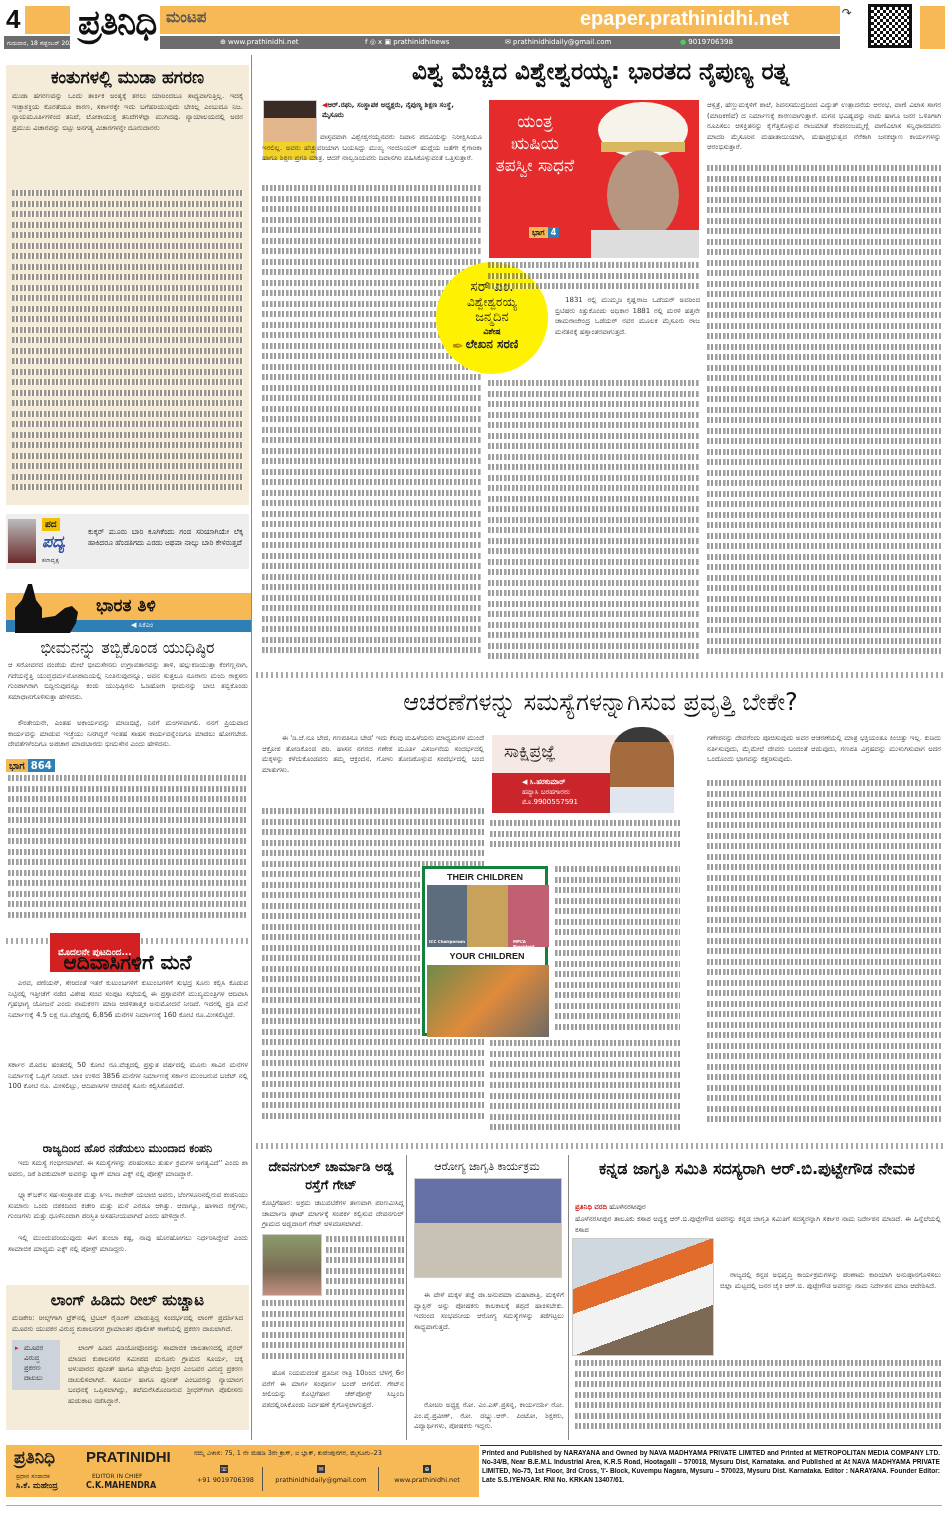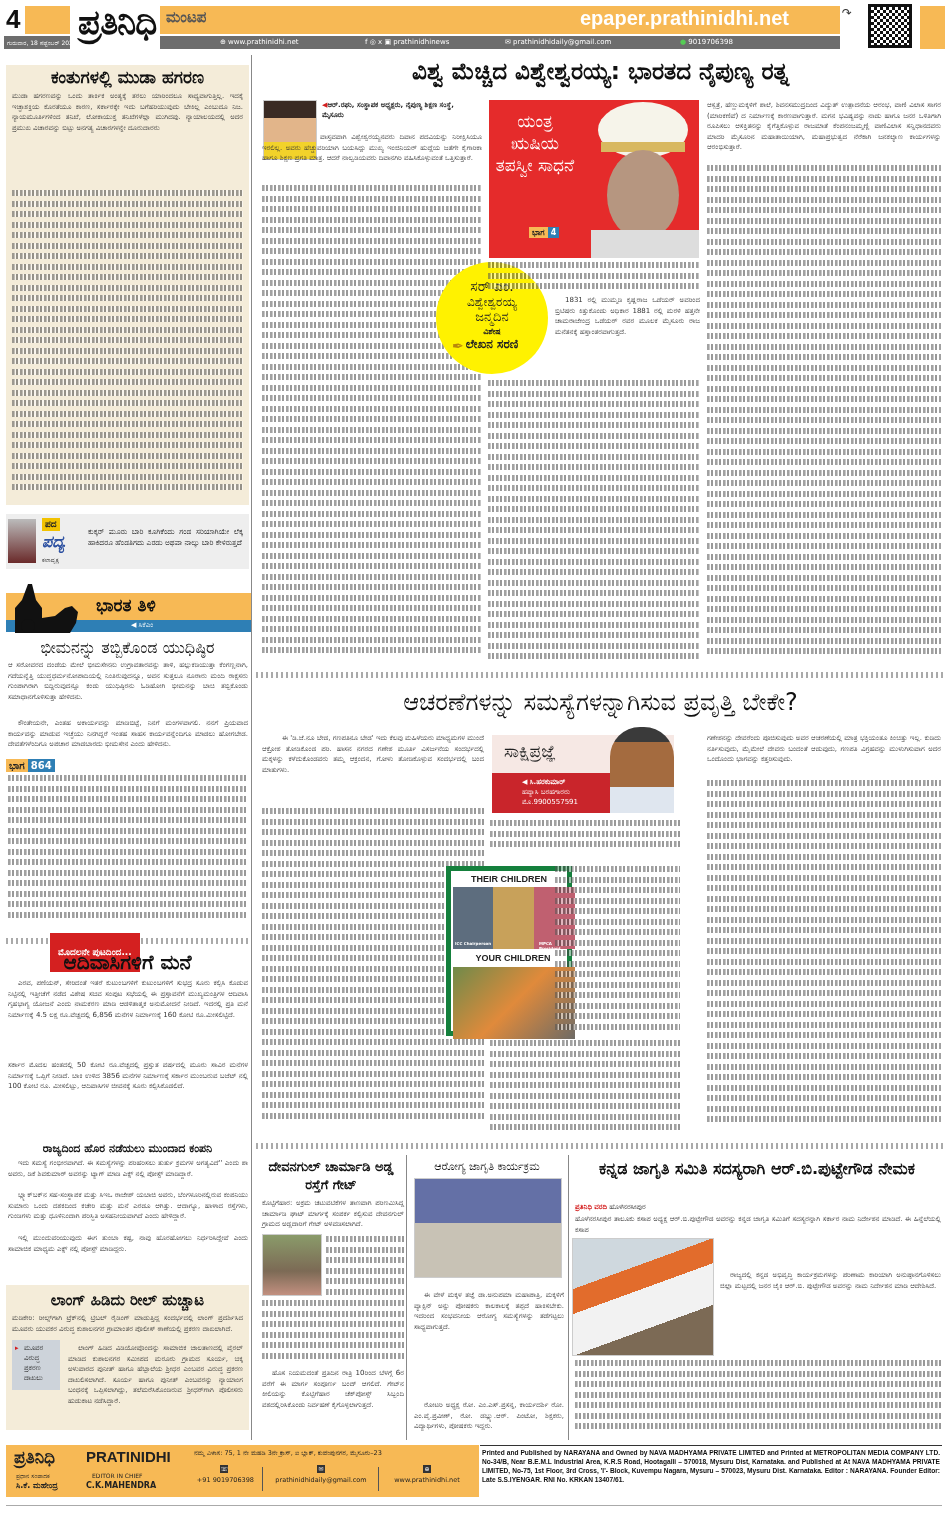--- a/index.html
+++ b/index.html
@@ -344,21 +344,21 @@
     <div style="font-weight:normal;">ಹವ್ಯಾಸಿ ಬರಹಗಾರರು</div>
     <div style="font-weight:normal;">ಮೊ.9900557591</div>
   </div>
   <div class="abs" style="left:118px;top:-8px;width:64px;height:86px;background:linear-gradient(180deg,#3a3a3a 0 18%,#a46b3f 18% 70%,#dfe6ef 70%);border-radius:30px 30px 0 0;"></div>
 </div>
 <div class="fill-lines" style="left:490px;top:820px;width:190px;height:40px;">
     <span></span>
     <span></span>
     <span></span>
   </div>
-<div class="abs" style="left:422px;top:866px;width:126px;height:170px;background:#fff;border:5px solid #15803d;margin-left:24px;">
+<div class="abs" style="left:422px;top:866px;width:126px;height:170px;background:#fff;border:3px solid #15803d;">
   <div style="text-align:center;font:bold 9px 'Liberation Sans',sans-serif;color:#222;padding-top:3px;">THEIR CHILDREN</div>
   <div class="abs" style="left:2px;top:16px;width:122px;height:62px;background:linear-gradient(90deg,#5d6d7e 0 33%,#c8a15a 33% 66%,#c06070 66%);"></div>
   <div class="abs" style="left:4px;top:70px;font-size:4px;color:#fff;font-weight:bold;">ICC Chairperson</div>
   <div class="abs" style="left:88px;top:70px;font-size:4px;color:#fff;font-weight:bold;">MPCA President</div>
   <div class="abs" style="left:0;top:82px;width:124px;text-align:center;font:bold 9px 'Liberation Sans',sans-serif;">YOUR CHILDREN</div>
   <div class="abs" style="left:2px;top:96px;width:122px;height:72px;background:linear-gradient(135deg,#6f8a4a,#e08a3b 50%,#6e6b65);"></div>
 </div>
 <div class="fill-lines" style="left:555px;top:866px;width:125px;height:170px;">
     <span></span>
     <span></span>

